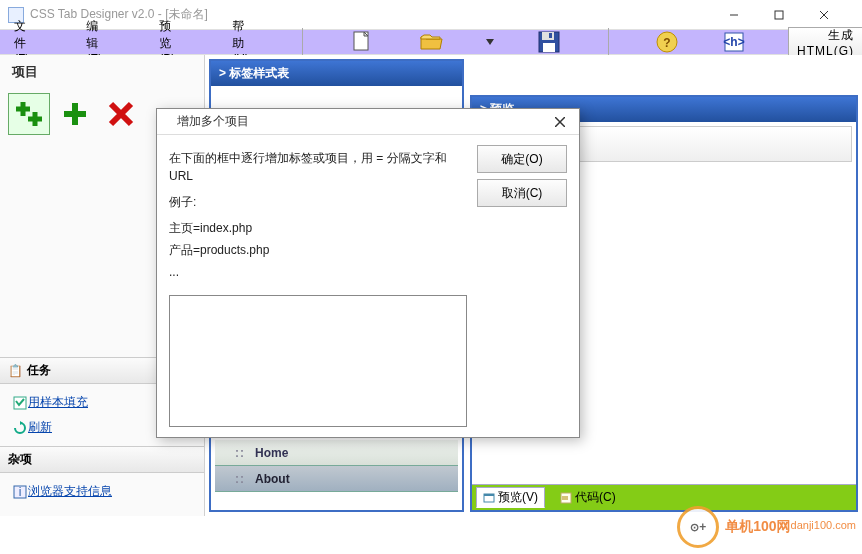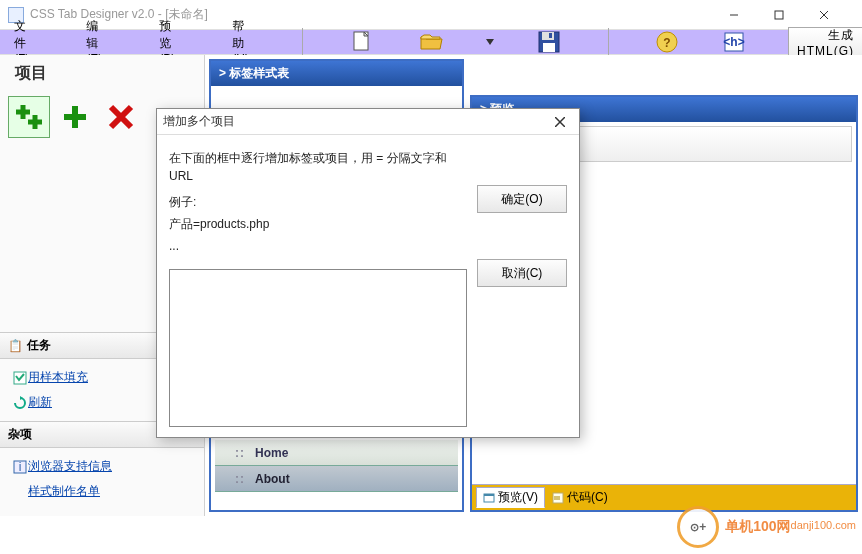--- a/index.html
+++ b/index.html
@@ -12,59 +12,59 @@
 .winbtn { width: 45px; height: 100%; display: flex; align-items: center; justify-content: center; color: #666; }
 
 .menubar { height: 25px; background: #c4b5fd; display: flex; align-items: center; padding: 0 6px; border-bottom: 1px solid #e0e0e0; gap: 41px; }
 .menu-item { padding: 3px 8px; cursor: default; }
 .toolbar-sep { width: 6px; height: 28px; border-left: 1px solid #aaa; margin: 0 4px; }
 .tbtn { width: 34px; height: 34px; display: flex; align-items: center; justify-content: center; border: 1px solid transparent; border-radius: 2px; }
 .gen-btn { padding: 0 8px; height: 30px; border: 1px solid #aaa; background: linear-gradient(#fff,#eee); display: flex; align-items: center; gap: 4px; font-family: SimSun; letter-spacing: 1px; text-align: right; }
 
 .main { display: flex; height: calc(100% - 93px); }
 .left-panel { width: 205px; background: #fafafa; border-right: 1px solid #d0d0d0; display: flex; flex-direction: column; }
-.lp-head { padding: 8px 0; font-weight: bold; font-size: 16px; color: #333; margin-left: 15px; }
+.lp-head { padding: 8px 12px; font-weight: bold; font-size: 13px; color: #333; }
 .lp-tools { display: flex; gap: 4px; padding: 4px 8px 12px 8px; }
 .lp-tool { width: 42px; height: 42px; display:flex; align-items:center; justify-content:center; }
 
 .lp-section { margin-top: auto; }
 .lp-sec-head { background: linear-gradient(#fbfbfb,#e8e8e8); border-top:1px solid #ccc; border-bottom:1px solid #ccc; padding: 4px 8px; font-weight: bold; display:flex; align-items:center; gap:4px; }
 .lp-link { display: flex; align-items:center; padding: 4px 12px; color: #0645ad; text-decoration: underline; cursor: pointer; }
 .lp-link-icon { width:16px; height:16px; display:flex; align-items:center; justify-content:center; }
 
 .right-panel { flex: 1; display: flex; gap: 6px; padding: 4px; background: #fff; position: relative; }
 .pane { border: 2px solid #3d6dc4; display:flex; flex-direction:column; background:#fff; }
 .pane-head { background: linear-gradient(#3e75d4,#22509e); color:#fff; font-weight:bold; padding: 4px 8px; font-size:12px; }
 .pane-body { flex:1; background:#fff; padding:4px; overflow:hidden; position:relative; }
-.pane-tabs { border-top:1px solid #aac; background:#eab308; padding:2px 4px; display:flex; font-size:11px; }
+.pane-tabs { border-top:1px solid #aac; background:#84cc16; padding:2px 4px; display:flex; gap:8px; font-size:11px; }
 .ptab { display:flex; align-items:center; gap:3px; padding:1px 6px; border:1px solid transparent; }
 .ptab.active { background:#fff; border:1px solid #aac; border-bottom-color:#fff; }
 
 .style-pane { width: 255px; }
 .preview-pane { flex: 1; margin-top: 36px; }
 
 .prev-toolbar { display:flex; gap:4px; border:1px solid #ccc; background:linear-gradient(#fff,#eee); padding:3px; margin-bottom:4px;}
 .prev-tbtn { width:30px; height:28px; border:1px solid #ccc; background:#fff; display:flex;align-items:center;justify-content:center;border-radius:2px;}
 
 .tab-preview { margin-top: 350px; }
 .tab-prev-row { display:flex; align-items:center; height:26px; border-bottom:1px solid #7a9; background:linear-gradient(#f0f4f0,#d8e0d8); padding-left:20px; gap:10px; color:#335; font-weight:bold; font-size:11px;}
 .tab-prev-row.active { background:linear-gradient(#c0c8d0,#a0b0c0); color:#223; }
 .dots { letter-spacing:1px; color:#889;}
 
 
 .dialog { position:absolute; left:156px; top:108px; width:424px; height:330px; background:#fff; border:1px solid #888; box-shadow: 3px 3px 12px rgba(0,0,0,0.25); z-index:100; display:flex; flex-direction:column;}
 .dlg-title { height:26px; display:flex; align-items:center; padding:0 6px; background:#fff; border-bottom:1px solid #ddd;}
-.dlg-title-text { flex:1; font-size:12px; color:#333;}
+.dlg-title-text { flex:1; font-size:12px; color:#333;margin-left:14px;}
 .dlg-close { width:26px; height:22px; display:flex;align-items:center;justify-content:center; font-size:14px;}
 .dlg-body { flex:1; padding:10px 12px; display:flex; gap:10px;}
 .dlg-left { flex:1; display:flex; flex-direction:column; font-family: SimSun; font-size:12px; color:#222;}
 .dlg-left p { margin:4px 0; line-height:1.5;}
 .dlg-textarea { flex:1; margin-top:10px; border:1px solid #888; background:#fff; resize:none; padding:4px; font-family:inherit;}
 .dlg-right { width:90px; display:flex; flex-direction:column; gap:6px;}
-.dlg-btn { height:28px; border:1px solid #aaa; background:linear-gradient(#fdfdfd,#e8e8e8); display:flex;align-items:center;justify-content:center; font-family:SimSun;margin-top:40px;}
+.dlg-btn { height:28px; border:1px solid #aaa; background:linear-gradient(#fdfdfd,#e8e8e8); display:flex;align-items:center;justify-content:center; font-family:SimSun;}
 
 
 .watermark { position:absolute; right:6px; bottom:6px; display:flex; align-items:center; gap:6px; opacity:0.9; z-index:200;}
 .wm-circle { width:42px; height:42px; border:3px solid #f0a030; border-radius:50%; display:flex;align-items:center;justify-content:center; font-weight:bold; color:#555; background:#fff;}
 .wm-text { display:flex; flex-direction:row; line-height:1.1;}
 .wm-text .cn { color:#f08030; font-weight:bold; font-size:14px;}
 .wm-text .en { color:#f08030; font-size:11px;}
 
 svg { display:block; }
 </style>
@@ -201,24 +201,20 @@
       </div>
       <div style="padding:6px 0 12px 0;">
         <div class="lp-link">
           <span class="lp-link-icon">
             <svg width="14" height="14">
                 <rect x="1" y="1" width="12" height="12" fill="#eef" stroke="#36a"></rect>
                 <text x="7" y="11" text-anchor="middle" font-size="10" fill="#36a">i</text>
               </svg>
           </span>
           <span>浏览器支持信息</span>
-        </div>
-        <div class="lp-link">
-          <span class="lp-link-icon"></span>
-          <span>样式制作名单</span>
         </div>
       </div>
     </div>
   </div>
 
   <div class="right-panel">
     <div class="pane style-pane">
       <div class="pane-head">&gt; 标签样式表</div>
       <div class="pane-body">
         <div class="tab-preview">
@@ -279,20 +275,21 @@
       <svg width="10" height="10">
           <line x1="0" y1="0" x2="10" y2="10" stroke="#333" stroke-width="1.5"></line>
           <line x1="10" y1="0" x2="0" y2="10" stroke="#333" stroke-width="1.5"></line>
         </svg>
     </div>
   </div>
   <div class="dlg-body">
     <div class="dlg-left">
       <p>在下面的框中逐行增加标签或项目，用 = 分隔文字和 URL</p>
       <p>例子:</p>
+      <p>主页=index.php</p>
       <p style="margin-top:0">产品=products.php</p>
       <p style="margin-top:0">...</p>
       <textarea class="dlg-textarea" style=""></textarea>
     </div>
     <div class="dlg-right">
       <div class="dlg-btn">
           <span>确定(O)</span>
         </div>
       <div class="dlg-btn">
           <span>取消(C)</span>

